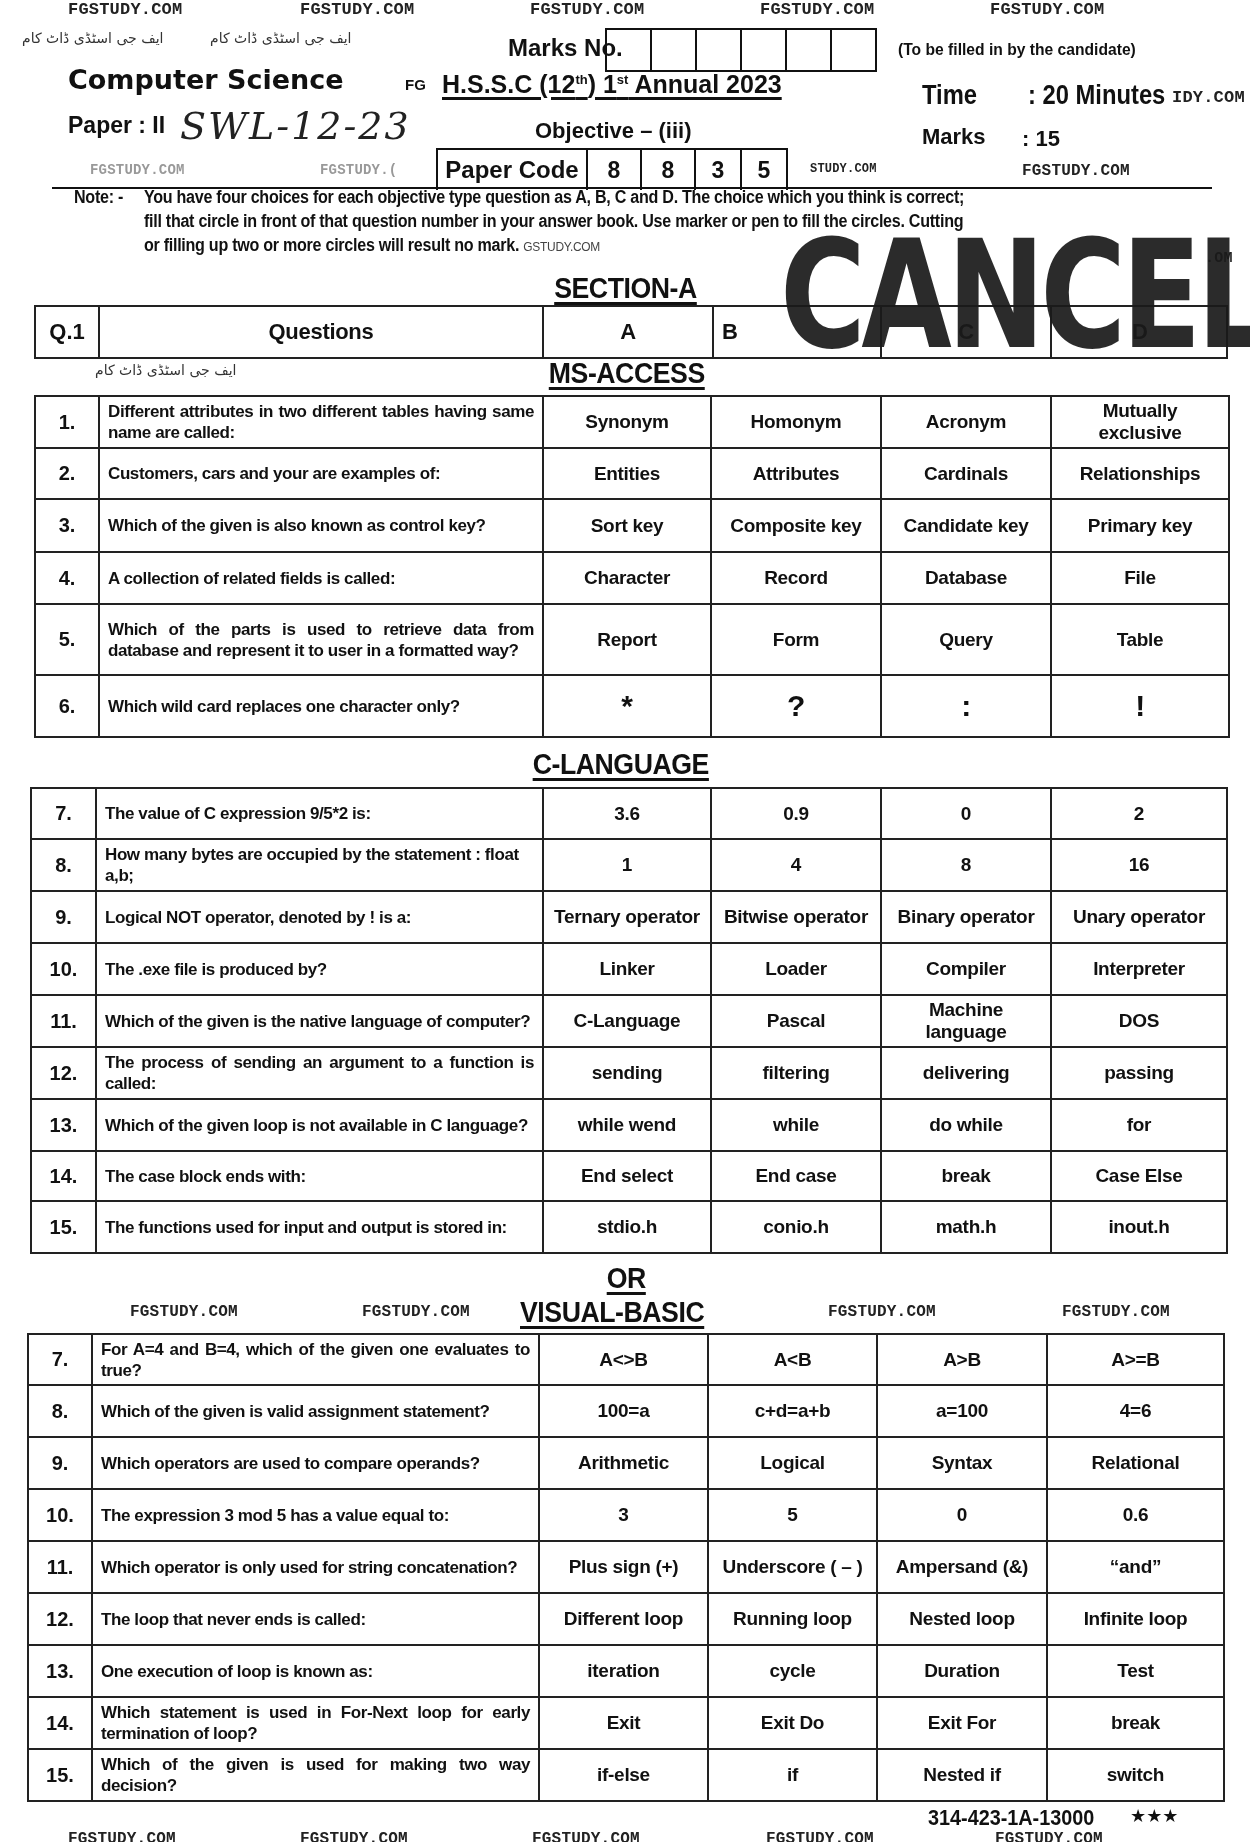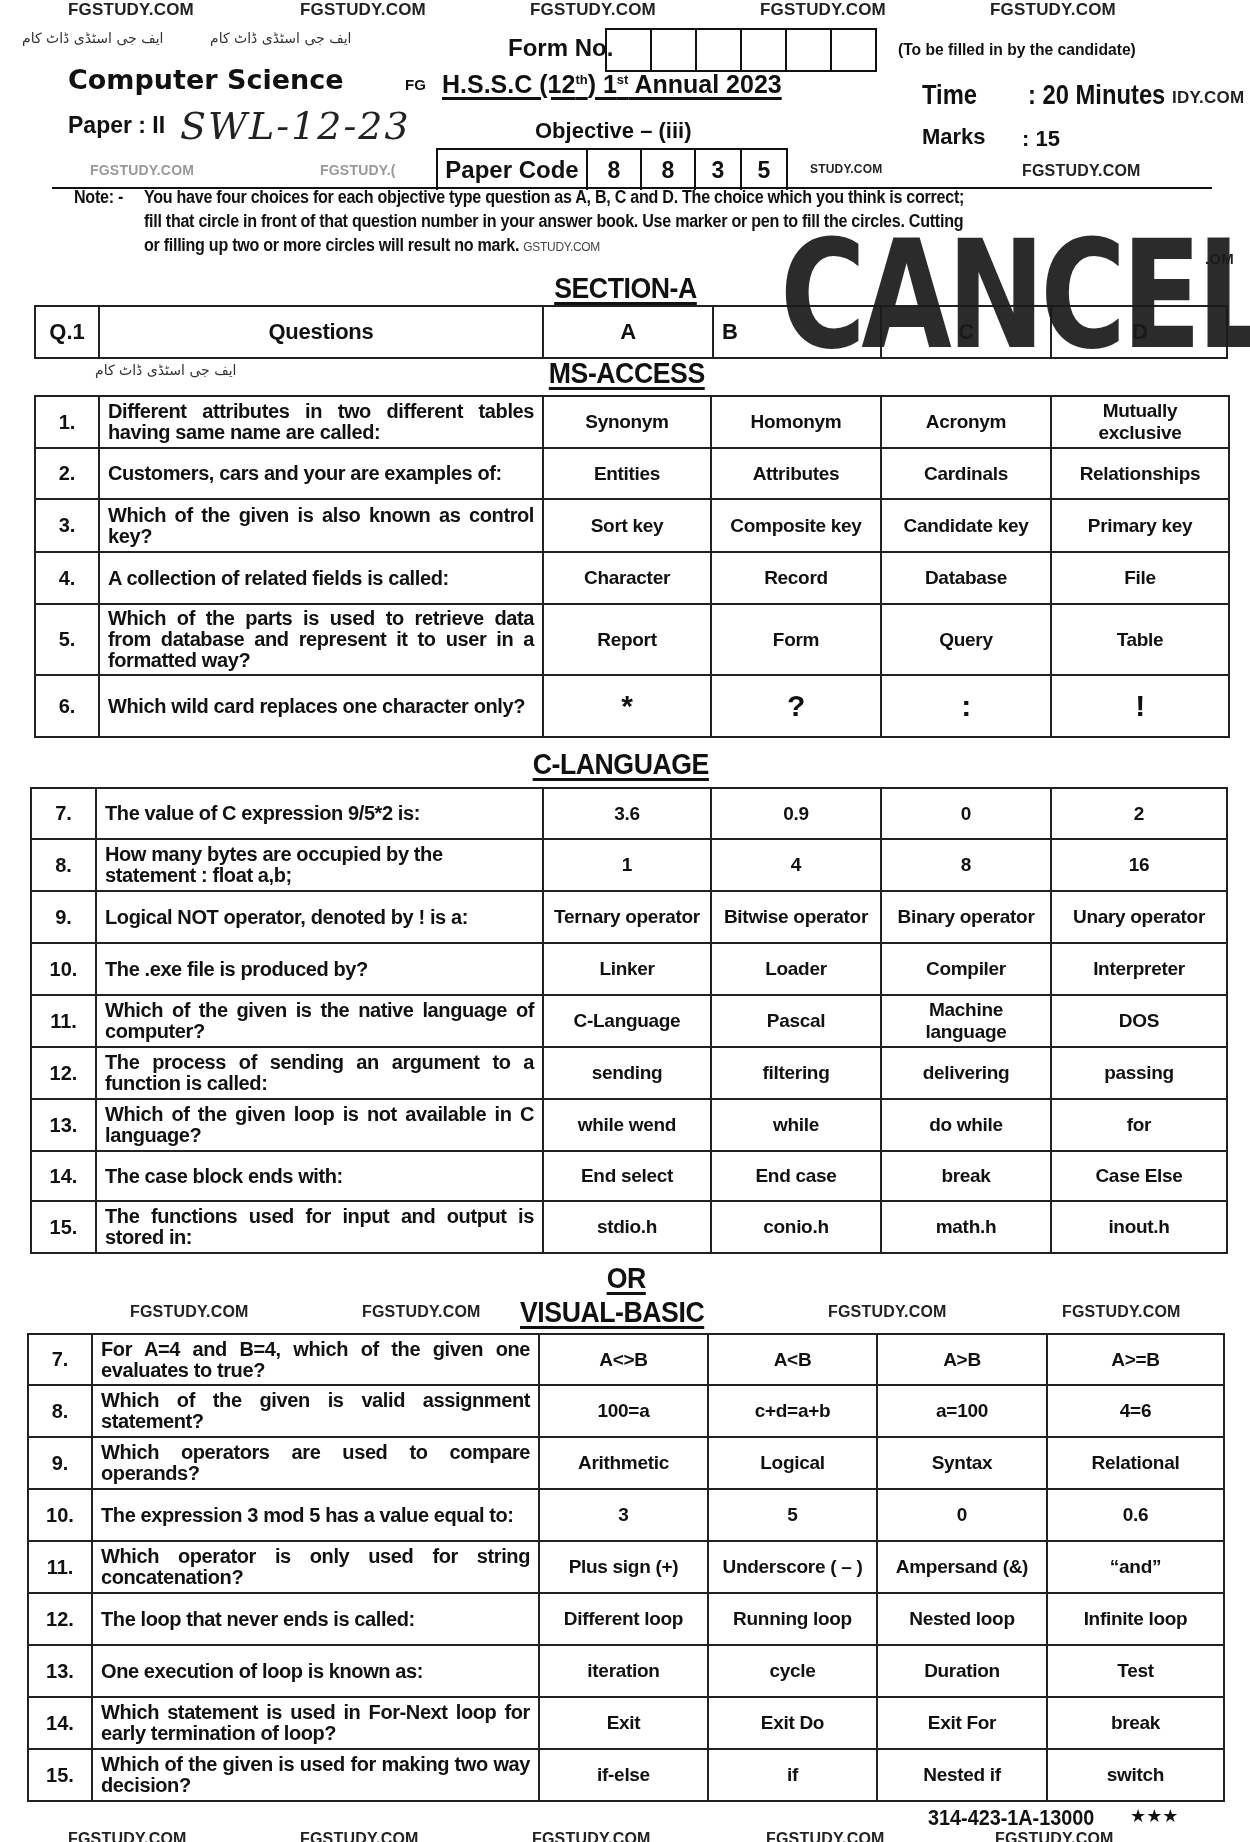--- a/index.html
+++ b/index.html
@@ -1,52 +1,52 @@
 <!DOCTYPE html>
 <html><head>
 <meta charset="utf-8">
 <style>
   html, body { margin:0; padding:0; background:#fff; }
   body { width:1250px; height:1842px; position:relative; overflow:hidden; color:#111;
          font-family:"Liberation Sans", sans-serif; }
   .abs { position:absolute; }
-  .wm { position:absolute; font-family:Liberation Sans, sans-serif; font-weight:bold; font-size:17px; color:#222; letter-spacing:0.2px; }
+  .wm { position:absolute; font-family:Liberation Mono, monospace; font-weight:bold; font-size:17px; color:#222; letter-spacing:0.2px; }
   .urdu { position:absolute; font-family:"DejaVu Sans", sans-serif; font-size:14px; color:#333; direction:rtl; }
   .title-cs { font-family:"DejaVu Sans", sans-serif; font-weight:bold; font-size:27px; }
   .bold { font-weight:bold; }
   .u { text-decoration:underline; text-decoration-thickness:3px; text-underline-offset:4px; }
   .boxrow { position:absolute; display:flex; border:2px solid #111; }
   .boxrow .cell { border-right:2px solid #111; display:flex; align-items:center; justify-content:center; font-weight:bold; }
   .boxrow .cell:last-child { border-right:none; }
   .note { position:absolute; left:74px; top:185px; width:1150px; font-family:"Liberation Sans", sans-serif; font-weight:bold; font-size:17.5px; line-height:24px; letter-spacing:-0.3px; transform:scaleX(0.92); transform-origin:left top; }
   .note .lbl { display:inline-block; width:76px; }
   .note .ind { padding-left:76px; display:block; }
   .sechead { position:absolute; font-family:"Liberation Sans", sans-serif; font-weight:bold; font-size:29px; letter-spacing:-0.5px; transform:scaleX(0.92); }
   table.q { position:absolute; border-collapse:collapse; table-layout:fixed; font-family:"Liberation Sans", sans-serif; }
   table.q td { border:2px solid #222; padding:0 8px; font-weight:bold; vertical-align:middle; }
   table.q td.num { text-align:center; font-size:20px; padding:12px; }
-  table.q td.qt { font-size:20px; line-height:21px; text-align:justify; letter-spacing:-0.4px; }
+  table.q td.qt { font-size:17px; line-height:21px; text-align:justify; letter-spacing:-0.4px; }
   table.q td.opt { text-align:center; font-size:19px; line-height:22px; letter-spacing:-0.3px; }
   table.q td.big { font-size:30px; }
   .stamp { position:absolute; left:780px; top:220px; font-family:"DejaVu Sans", sans-serif; font-weight:bold; font-size:150px; color:#1a1a1a; transform:scaleX(0.78); transform-origin:left top; letter-spacing:-6px; opacity:0.92; line-height:1; }
   .foot { position:absolute; font-family:"Liberation Sans", sans-serif; font-weight:bold; font-size:22px; }
 </style>
 </head>
 <body>
 
 <div class="wm" style="left:68px;top:0px;">FGSTUDY.COM</div>
 <div class="wm" style="left:300px;top:0px;">FGSTUDY.COM</div>
 <div class="wm" style="left:530px;top:0px;">FGSTUDY.COM</div>
 <div class="wm" style="left:760px;top:0px;">FGSTUDY.COM</div>
 <div class="wm" style="left:990px;top:0px;">FGSTUDY.COM</div>
 
 <div class="urdu" style="left:22px;top:30px;">ایف جی اسٹڈی ڈاٹ کام</div>
 <div class="urdu" style="left:210px;top:30px;">ایف جی اسٹڈی ڈاٹ کام</div>
 
-<div class="abs bold" style="left:508px;top:34px;font-size:24px;">Form No.</div>
+<div class="abs bold" style="left:508px;top:34px;font-size:24px;">Marks No.</div>
 <div class="boxrow" style="left:605px;top:28px;height:40px;">
   <div class="cell" style="width:43px;"></div>
   <div class="cell" style="width:43px;"></div>
   <div class="cell" style="width:43px;"></div>
   <div class="cell" style="width:43px;"></div>
   <div class="cell" style="width:43px;"></div>
   <div class="cell" style="width:43px;"></div>
 </div>
 <div class="abs bold" style="left:898px;top:40px;font-size:17px;transform:scaleX(0.92);transform-origin:left top;">(To be filled in by the candidate)</div>
 

